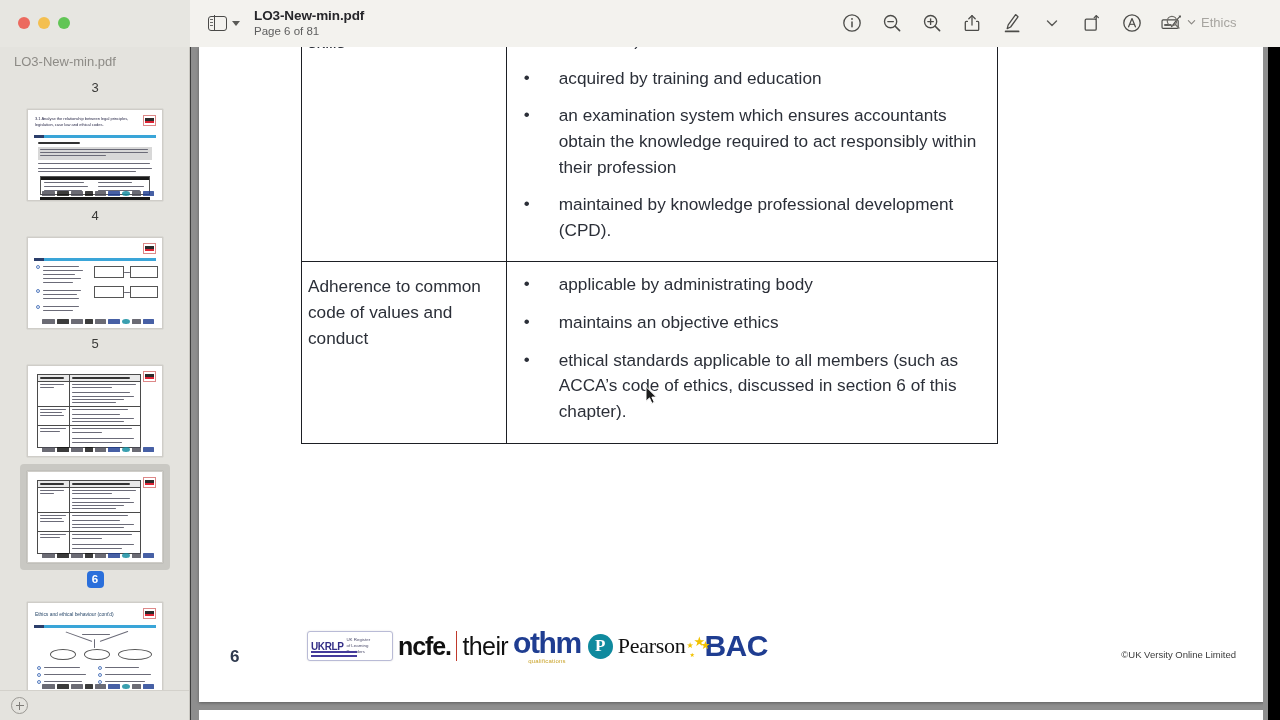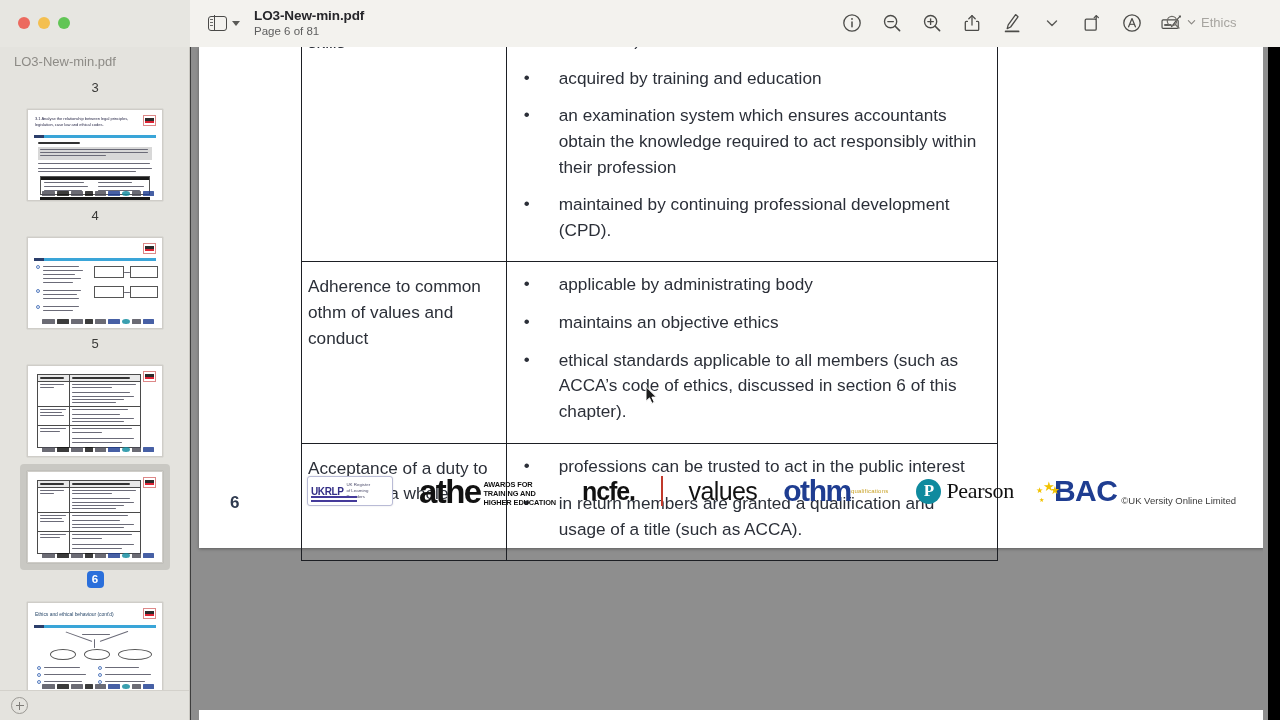--- a/index.html
+++ b/index.html
@@ -191,21 +191,21 @@
 
   
   .docview {
     position: absolute; left: 191px; top: 47px;
     width: 1089px; height: 673px;
     background: #8e8e8e;
     overflow: hidden;
   }
   .page {
     position: absolute; left: 8px; top: 0px;
-    width: 1065px; height: 501px;
+    width: 1065px; height: 655px;
     background: #ffffff;
     box-shadow: 0 1px 3px rgba(0,0,0,.35);
   }
   .page-next {
     position: absolute; left: 8px; top: 663px;
     width: 1065px; height: 40px;
     background: #ffffff;
   }
 
   
@@ -243,21 +243,21 @@
   .pg-footer {
     position: absolute; left: 0; bottom: 17px;
     width: 1065px; height: 60px;
   }
   .pg-number {
     position: absolute; left: 31px; top: 22px;
     font-size: 17px; color: #2f3a4f; font-weight: 600;
   }
   .logorow {
     position: absolute; left: 108px; top: 3px;
-    display: flex; align-items: center; gap: 26px;
+    display: flex; align-items: center; gap: 5px;
   }
   .copyright {
     position: absolute; right: 28px; top: 24px;
     font-size: 9.5px; color: #3b3b3b;
   }
 
   .lg-ukrlp {
     width: 86px; height: 30px; border: 1px solid #b9bbd6;
     border-radius: 3px; background: #fff;
     display: flex; align-items: center; padding: 2px 3px;
@@ -673,40 +673,31 @@
 
       <table class="dtable">
         <tbody>
             <tr>
           <td class="c1">skills</td>
           <td class="c2">
             <ul class="blist">
               <li class="nobullet">standards)</li>
               <li>acquired by training and education</li>
               <li>an examination system which ensures accountants obtain the knowledge required to act responsibly within their profession</li>
-              <li>maintained by continuing professional development (CPD).</li>
+              <li>maintained by knowledge professional development (CPD).</li>
             </ul>
           </td>
         </tr>
         <tr>
-          <td class="c1">Adherence to common othm of values and conduct</td>
+          <td class="c1">Adherence to common code of values and conduct</td>
           <td class="c2">
             <ul class="blist">
               <li>applicable by administrating body</li>
               <li>maintains an objective ethics</li>
               <li>ethical standards applicable to all members (such as ACCA’s code of ethics, discussed in section 6 of this chapter).</li>
-            </ul>
-          </td>
-        </tr>
-        <tr>
-          <td class="c1">Acceptance of a duty to society as a whole</td>
-          <td class="c2">
-            <ul class="blist">
-              <li>professions can be trusted to act in the public interest</li>
-              <li>in return members are granted a qualification and usage of a title (such as ACCA).</li>
             </ul>
           </td>
         </tr>
       </tbody>
         </table>
 
       <div class="pg-footer">
         <div class="pg-number">6</div>
 
         <div class="logorow">
@@ -715,32 +706,28 @@
             <div class="lg-ukrlp">
               <span class="u1">UKRLP</span>
               <span class="u2">UK Register<br>of Learning<br>Providers</span>
             </div>
             <div class="ukrlp-lines">
                 <div></div>
                 <div></div>
               </div>
           </div>
 
-          <div style="display:flex;align-items:flex-end;">
-            <span class="lg-athe">athe</span>
-            <span class="lg-athe-sub">AWARDS FOR<br>TRAINING AND<br>HIGHER EDUCATION</span>
-          </div>
 
           <span class="lg-ncfe">ncfe.</span>
 
           <span class="divider-v"></span>
 
-          <span class="lg-cache">values</span>
-
-          <div style="display:flex;flex-direction:row;align-items:center;">
+          <span class="lg-cache">their</span>
+
+          <div style="display:flex;flex-direction:column;align-items:center;">
             <span class="lg-othm">othm</span>
             <span class="lg-othm-sub">qualifications</span>
           </div>
 
           <div style="display:flex;align-items:center;gap:5px;margin-left:2px;">
             <span class="pearson-dot">P</span>
             <span class="lg-pearson">Pearson</span>
           </div>
 
           <div style="display:flex;align-items:flex-end;margin-left:-2px;">

